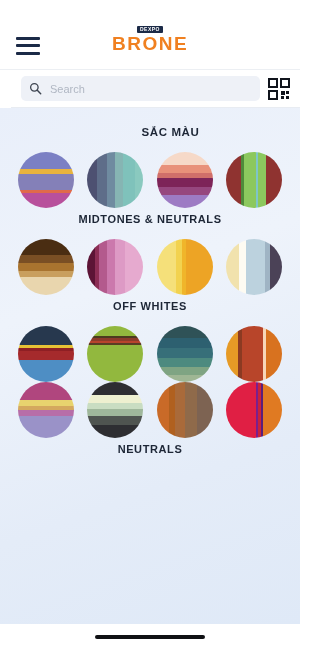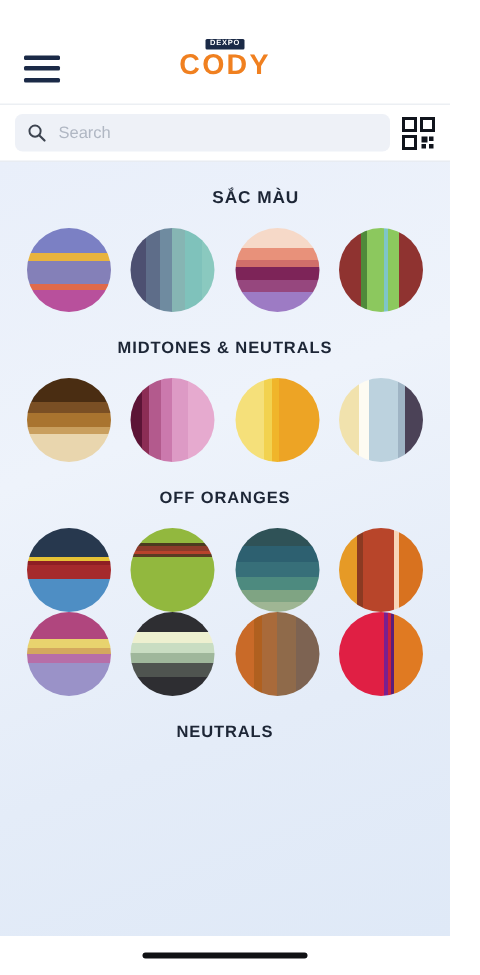--- a/index.html
+++ b/index.html
@@ -27,21 +27,21 @@
     font-family:"Liberation Sans", sans-serif;
   }
   .logo-main {
     color:#f08020; font-size:19px; font-weight:bold; letter-spacing:1.5px;
     line-height:1.1; margin-top:1px;
   }
 
   
   .searchbar {
     flex:0 0 38px; background:#fff; display:flex; align-items:center;
-    padding:0 10px; gap:8px; border-bottom:1px solid #e8ecf2;
+    padding:0 10px; gap:8px; border-bottom:1px solid #e8ecf2;margin-left:11px;
   }
   .search-field {
     flex:1; height:25px; background:#eef1f7; border-radius:5px;
     display:flex; align-items:center; padding:0 8px; gap:8px;
   }
   .search-ico { width:13px; height:13px; flex:0 0 13px; }
   .search-input {
     border:none; outline:none; background:transparent; flex:1;
     font-size:11px; color:#9aa2ae; font-family:"Liberation Sans", sans-serif;
   }
@@ -59,42 +59,42 @@
     letter-spacing:.6px; margin: 6px 0 8px;
   }
   .title-top { margin-top: 8px; margin-bottom: 14px; font-size:11.5px;padding-left:41px; }
   .row {
     display:flex; justify-content:space-between; padding: 0 18px;
   }
   .swatch {
     width:56px; height:56px; border-radius:50%; overflow:hidden;
     cursor:pointer; flex:0 0 56px;
   }
-  .row-label { margin-top: 18px; margin-bottom: 14px; }
+  .row-label { margin-top: 5px; margin-bottom: 14px; }
 
   
   .homebar { flex:0 0 26px; background:#fff; display:flex; align-items:center; justify-content:center; }
   .homebar i { display:block; width:110px; height:4px; border-radius:2px; background:#101114; }
 </style>
 </head>
 <body>
 
 <div class="phone">
 
   <div class="statusgap"></div>
 
   <div class="appbar">
     <div class="hamburger">
       <span></span>
       <span></span>
       <span></span>
     </div>
     <div class="logo-wrap">
       <div class="logo-badge">DEXPO</div>
-      <div class="logo-main">CODY</div>
+      <div class="logo-main">BRONE</div>
     </div>
   </div>
 
   <div class="searchbar">
     <div class="search-field">
       <svg class="search-ico" viewBox="0 0 16 16">
         <circle cx="6.6" cy="6.6" r="4.6" fill="none" stroke="#3d4450" stroke-width="1.6"></circle>
         <line x1="10.2" y1="10.2" x2="14.4" y2="14.4" stroke="#3d4450" stroke-width="1.8" stroke-linecap="round"></line>
       </svg>
       <input class="search-input" type="text" placeholder="Search" style="">
@@ -119,21 +119,21 @@
           <div class="swatch" style="background: linear-gradient(rgb(246, 217, 200) 0%, rgb(246, 217, 200) 24%, rgb(232, 145, 122) 24%, rgb(232, 145, 122) 38%, rgb(208, 111, 106) 38%, rgb(208, 111, 106) 46%, rgb(125, 36, 88) 46%, rgb(125, 36, 88) 62%, rgb(150, 71, 126) 62%, rgb(150, 71, 126) 76%, rgb(157, 123, 196) 76%, rgb(157, 123, 196) 100%);"></div>
           <div class="swatch" style="background: linear-gradient(to right, rgb(143, 51, 48) 0%, rgb(143, 51, 48) 26%, rgb(79, 138, 58) 26%, rgb(79, 138, 58) 33%, rgb(140, 200, 94) 33%, rgb(140, 200, 94) 53%, rgb(126, 197, 201) 53%, rgb(126, 197, 201) 58%, rgb(140, 200, 94) 58%, rgb(140, 200, 94) 71%, rgb(143, 51, 48) 71%, rgb(143, 51, 48) 100%);"></div>
         </div>
         <div class="section-title row-label">MIDTONES &amp; NEUTRALS</div>
         <div class="row">
           <div class="swatch" style="background: linear-gradient(rgb(74, 45, 18) 0%, rgb(74, 45, 18) 28%, rgb(122, 79, 36) 28%, rgb(122, 79, 36) 42%, rgb(169, 116, 47) 42%, rgb(169, 116, 47) 58%, rgb(201, 159, 94) 58%, rgb(201, 159, 94) 67%, rgb(233, 214, 174) 67%, rgb(233, 214, 174) 100%);"></div>
           <div class="swatch" style="background: linear-gradient(to right, rgb(92, 20, 54) 0%, rgb(92, 20, 54) 14%, rgb(140, 45, 85) 14%, rgb(140, 45, 85) 22%, rgb(179, 90, 141) 22%, rgb(179, 90, 141) 36%, rgb(203, 121, 173) 36%, rgb(203, 121, 173) 50%, rgb(221, 154, 197) 50%, rgb(221, 154, 197) 68%, rgb(230, 170, 207) 68%, rgb(230, 170, 207) 100%);"></div>
           <div class="swatch" style="background: linear-gradient(to right, rgb(245, 224, 122) 0%, rgb(245, 224, 122) 34%, rgb(242, 210, 79) 34%, rgb(242, 210, 79) 44%, rgb(240, 181, 42) 44%, rgb(240, 181, 42) 52%, rgb(237, 164, 37) 52%, rgb(237, 164, 37) 100%);"></div>
           <div class="swatch" style="background: linear-gradient(to right, rgb(241, 226, 173) 0%, rgb(241, 226, 173) 24%, rgb(253, 251, 242) 24%, rgb(253, 251, 242) 36%, rgb(188, 210, 222) 36%, rgb(188, 210, 222) 70%, rgb(159, 180, 196) 70%, rgb(159, 180, 196) 78%, rgb(75, 66, 87) 78%, rgb(75, 66, 87) 100%);"></div>
         </div>
-        <div class="section-title row-label">OFF ORANGES</div>
+        <div class="section-title row-label">OFF WHITES</div>
         <div class="row">
           <div class="swatch" style="background: linear-gradient(rgb(39, 56, 78) 0%, rgb(39, 56, 78) 34%, rgb(230, 194, 53) 34%, rgb(230, 194, 53) 39%, rgb(142, 31, 36) 39%, rgb(142, 31, 36) 44%, rgb(165, 42, 44) 44%, rgb(165, 42, 44) 61%, rgb(78, 142, 196) 61%, rgb(78, 142, 196) 100%);"></div>
           <div class="swatch" style="background: linear-gradient(rgb(146, 184, 62) 0%, rgb(146, 184, 62) 18%, rgb(75, 59, 31) 18%, rgb(75, 59, 31) 22%, rgb(140, 59, 42) 22%, rgb(140, 59, 42) 27%, rgb(184, 67, 44) 27%, rgb(184, 67, 44) 31%, rgb(90, 60, 36) 31%, rgb(90, 60, 36) 34%, rgb(146, 184, 62) 34%, rgb(146, 184, 62) 100%);"></div>
           <div class="swatch" style="background: linear-gradient(rgb(47, 82, 87) 0%, rgb(47, 82, 87) 22%, rgb(45, 96, 112) 22%, rgb(45, 96, 112) 40%, rgb(55, 111, 121) 40%, rgb(55, 111, 121) 58%, rgb(77, 138, 127) 58%, rgb(77, 138, 127) 74%, rgb(127, 164, 131) 74%, rgb(127, 164, 131) 88%, rgb(159, 182, 148) 88%, rgb(159, 182, 148) 100%);"></div>
           <div class="swatch" style="background: linear-gradient(to right, rgb(230, 154, 38) 0%, rgb(230, 154, 38) 22%, rgb(139, 58, 34) 22%, rgb(139, 58, 34) 28%, rgb(184, 69, 42) 28%, rgb(184, 69, 42) 66%, rgb(247, 214, 184) 66%, rgb(247, 214, 184) 71%, rgb(216, 114, 31) 71%, rgb(216, 114, 31) 100%);"></div>
         </div>
         <div class="row">
           <div class="swatch" style="background: linear-gradient(rgb(176, 70, 126) 0%, rgb(176, 70, 126) 32%, rgb(232, 211, 110) 32%, rgb(232, 211, 110) 43%, rgb(212, 168, 94) 43%, rgb(212, 168, 94) 50%, rgb(183, 110, 168) 50%, rgb(183, 110, 168) 61%, rgb(154, 146, 200) 61%, rgb(154, 146, 200) 100%);"></div>
           <div class="swatch" style="background: linear-gradient(rgb(46, 46, 50) 0%, rgb(46, 46, 50) 24%, rgb(238, 240, 208) 24%, rgb(238, 240, 208) 37%, rgb(201, 221, 194) 37%, rgb(201, 221, 194) 49%, rgb(159, 183, 155) 49%, rgb(159, 183, 155) 61%, rgb(79, 84, 80) 61%, rgb(79, 84, 80) 77%, rgb(46, 46, 50) 77%, rgb(46, 46, 50) 100%);"></div>
           <div class="swatch" style="background: linear-gradient(to right, rgb(201, 106, 40) 0%, rgb(201, 106, 40) 22%, rgb(176, 96, 31) 22%, rgb(176, 96, 31) 32%, rgb(169, 106, 58) 32%, rgb(169, 106, 58) 50%, rgb(143, 106, 74) 50%, rgb(143, 106, 74) 72%, rgb(125, 99, 82) 72%, rgb(125, 99, 82) 100%);"></div>

